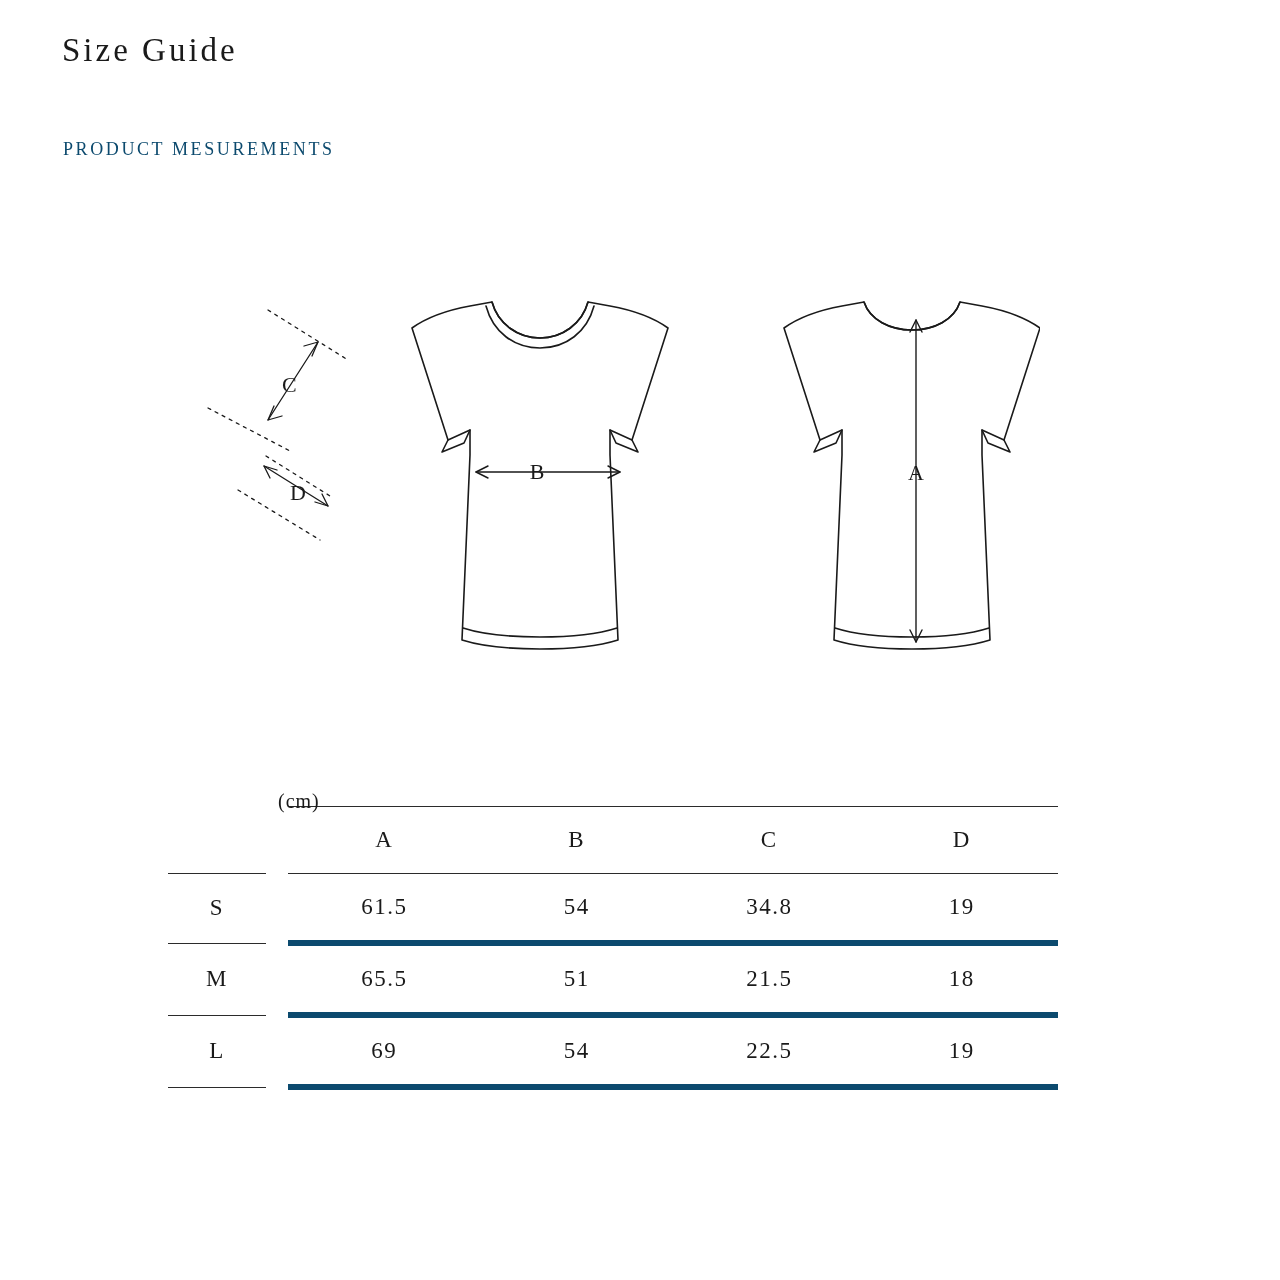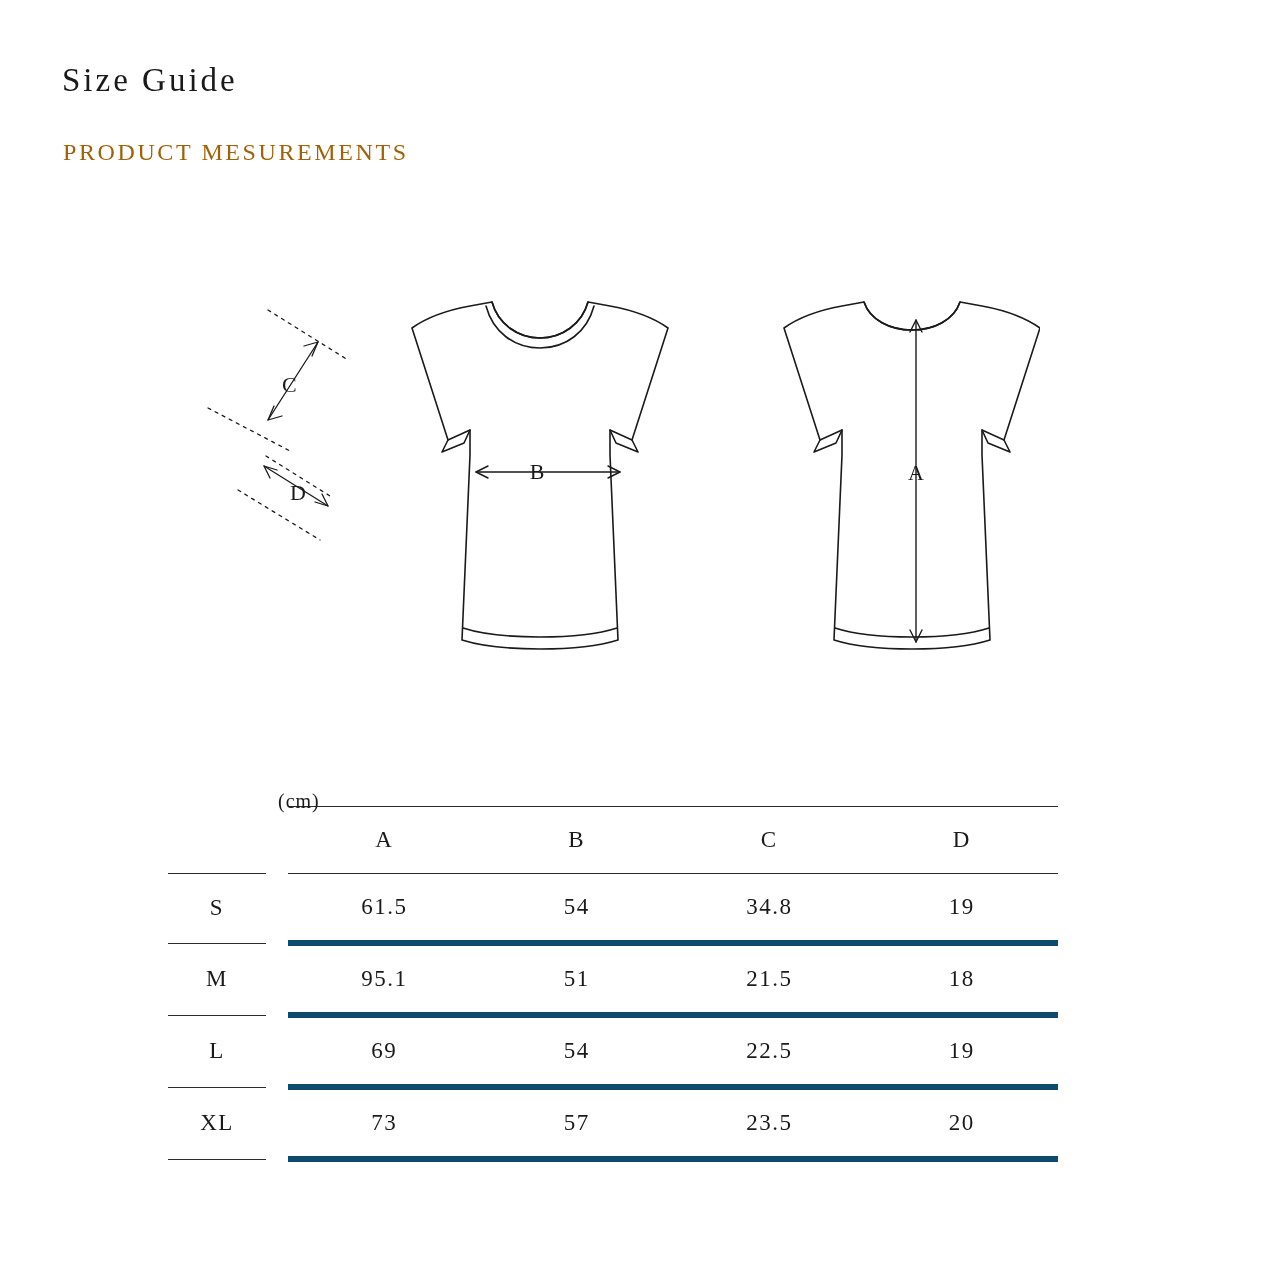--- a/index.html
+++ b/index.html
@@ -17,34 +17,34 @@
   }
 
   .page {
     position: absolute;
     inset: 0;
   }
 
   .title {
     position: absolute;
     left: 62px;
-    top: 62px;
+    top: 32px;
     font-size: 33px;
     letter-spacing: 3px;
     color: #1a1a1a;
     font-weight: 400;
   }
 
   .subtitle {
     position: absolute;
     left: 63px;
     top: 139px;
-    font-size: 24px;
+    font-size: 18px;
     letter-spacing: 2.6px;
-    color: #a16207;
+    color: #0c4a6e;
   }
 
   .diagram {
     position: absolute;
     left: 180px;
     top: 280px;
     width: 860px;
     height: 420px;
   }
 
@@ -235,38 +235,30 @@
           <td class="row-label">S</td>
           <td class="gapcol"></td>
           <td class="row-cell">61.5</td>
           <td class="row-cell">54</td>
           <td class="row-cell">34.8</td>
           <td class="row-cell">19</td>
         </tr>
         <tr>
           <td class="row-label">M</td>
           <td class="gapcol"></td>
-          <td class="row-cell">95.1</td>
+          <td class="row-cell">65.5</td>
           <td class="row-cell">51</td>
           <td class="row-cell">21.5</td>
           <td class="row-cell">18</td>
         </tr>
         <tr>
           <td class="row-label">L</td>
           <td class="gapcol"></td>
           <td class="row-cell">69</td>
           <td class="row-cell">54</td>
           <td class="row-cell">22.5</td>
           <td class="row-cell">19</td>
         </tr>
-        <tr>
-          <td class="row-label">XL</td>
-          <td class="gapcol"></td>
-          <td class="row-cell">73</td>
-          <td class="row-cell">57</td>
-          <td class="row-cell">23.5</td>
-          <td class="row-cell">20</td>
-        </tr>
       </tbody>
     </table>
   </div>
 
 </div>
 
 </body></html>

